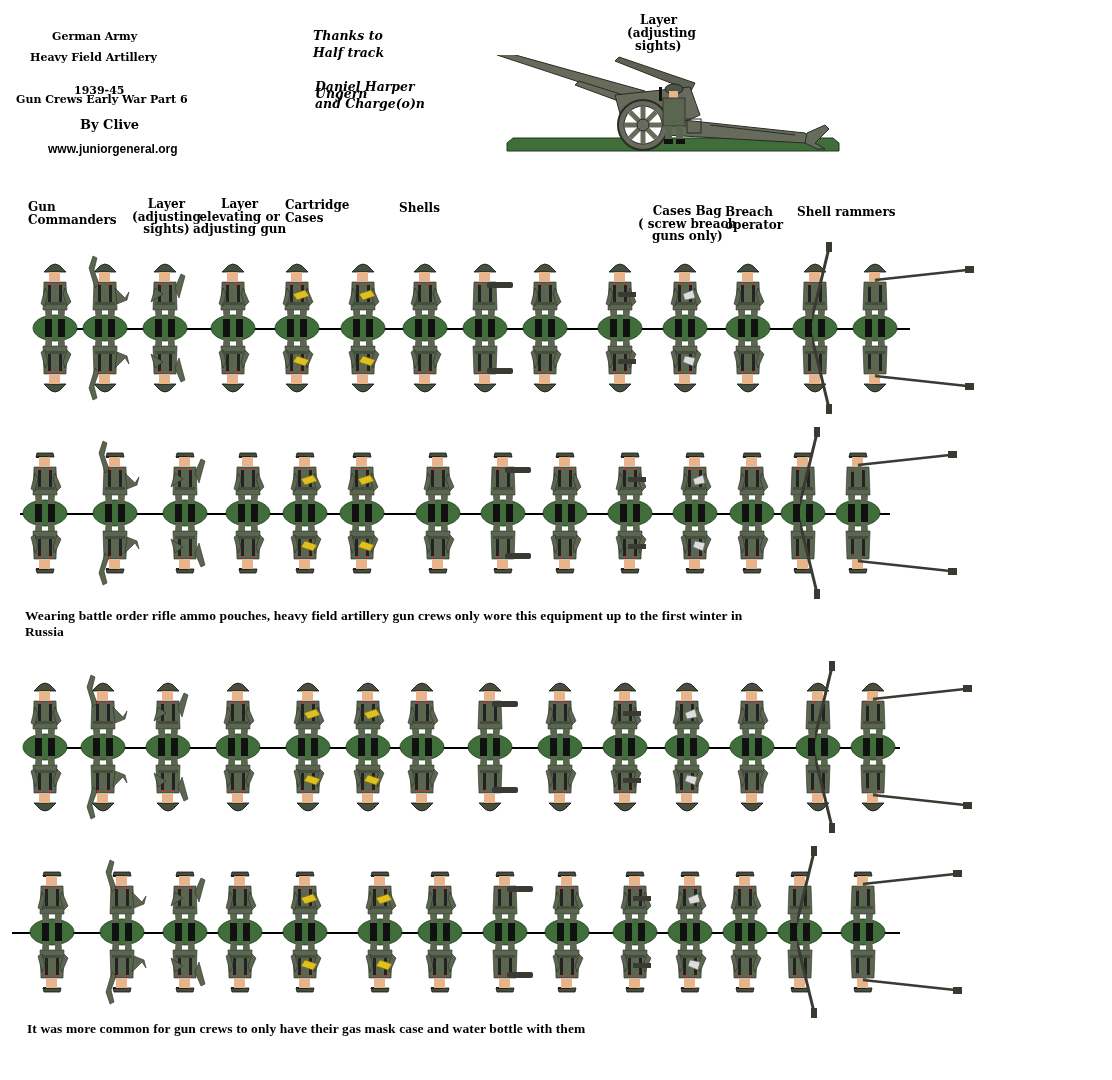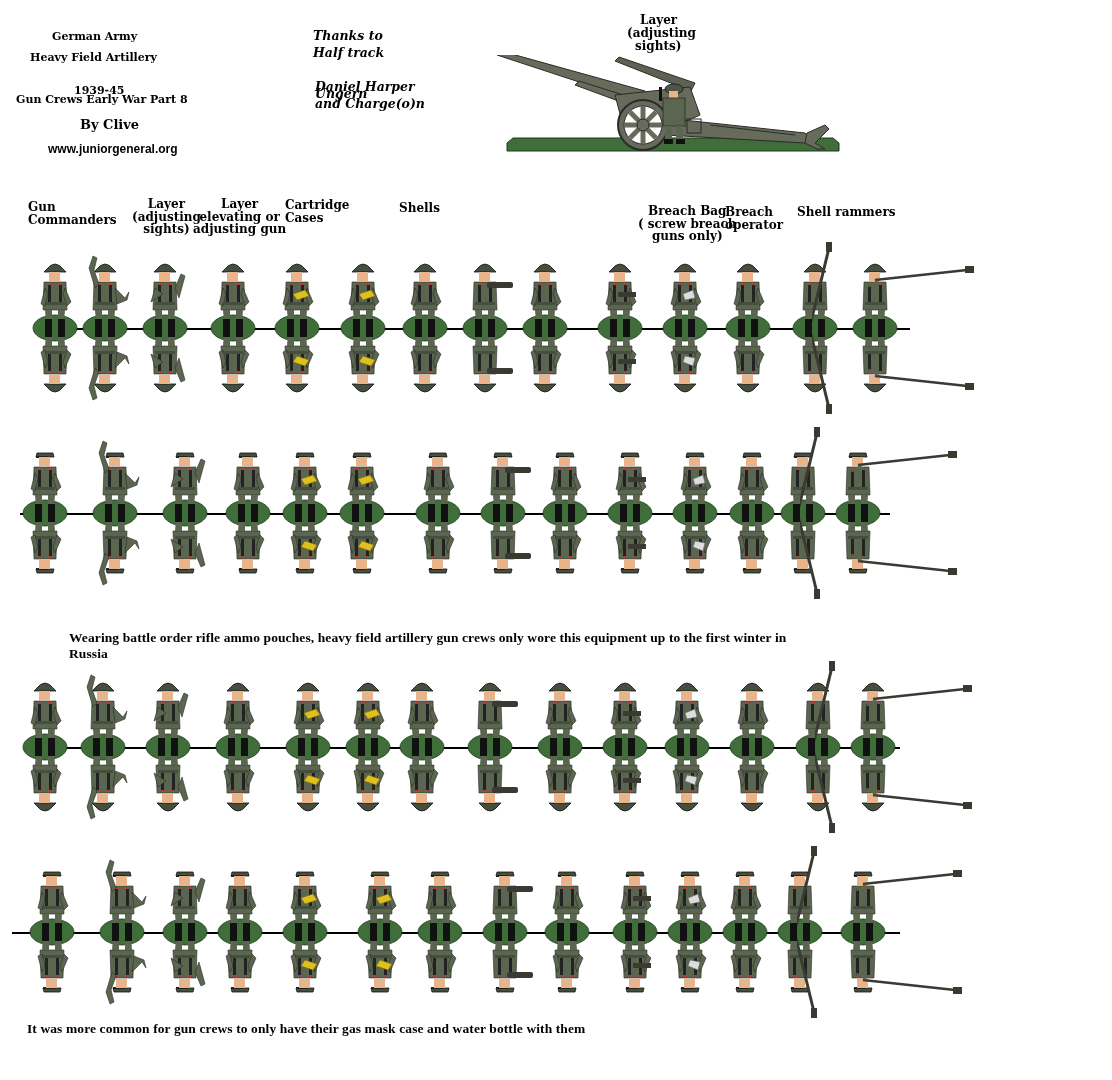--- a/index.html
+++ b/index.html
@@ -17,21 +17,21 @@
   .fig svg { display:block; }
   .gun { position:absolute; left:495px; top:55px; width:350px; height:100px; }
 </style>
 </head>
 <body>
 
 <div>
   <div class="title-line" style="left:52px; top:30px;">German Army</div>
   <div class="title-line" style="left:30px; top:51px;">Heavy Field Artillery</div>
   <div class="title-line" style="left:74px; top:84px;text-align:center;">1939-45</div>
-  <div class="title-line" style="left:16px; top:93px;">Gun Crews Early War Part 8</div>
+  <div class="title-line" style="left:16px; top:93px;">Gun Crews Early War Part 6</div>
   <div class="title-line" style="left:80px; top:117px; font-size:13px;">By Clive</div>
   <div class="url" style="left:48px; top:142px;">www.juniorgeneral.org</div>
 </div>
 
 <div>
   <div class="thanks" style="left:313px; top:27px;">Thanks to</div>
   <div class="thanks" style="left:313px; top:44px;">Half track</div>
   <div class="thanks" style="left:315px; top:61px;margin-top:24px;">Ungern</div>
   <div class="thanks" style="left:315px; top:78px;">Daniel Harper</div>
   <div class="thanks" style="left:315px; top:95px;">and Charge(o)n</div>
@@ -99,21 +99,21 @@
       <div>adjusting gun</div>
   </div>
   <div class="label" style="left:285px; top:199px;">
     <div>Cartridge</div>
       <div>Cases</div>
   </div>
   <div class="label" style="left:399px; top:202px;">
     <div>Shells</div>
   </div>
   <div class="label" style="left:638px; top:205px; text-align:center;">
-    <div>Breach Bag</div>
+    <div>Cases Bag</div>
       <div>( screw breach</div>
       <div>guns only)</div>
   </div>
   <div class="label" style="left:725px; top:206px;">
     <div>Breach</div>
       <div>operator</div>
   </div>
   <div class="label" style="left:797px; top:206px;">
     <div>Shell rammers</div>
   </div>
@@ -2287,14 +2287,14 @@
       <path d="M-10 -18 L-3 -18 L-3 -6 L-9 -6 Z" fill="#5a6650"></path>
       <path d="M3 -18 L10 -18 L9 -6 L3 -6 Z" fill="#5a6650"></path>
       <rect x="-10" y="-9" width="7" height="9" fill="#111111"></rect>
       <rect x="3" y="-9" width="7" height="9" fill="#111111"></rect>
           </g>
       </svg>
       </div>
     </div>
   </div>
 
-<div class="note" style="left:25px; top:630px; width:740px;margin-left:44px;">Wearing battle order rifle ammo pouches, heavy field artillery gun crews only wore this equipment up to the first winter in Russia</div>
+<div class="note" style="left:25px; top:608px; width:740px;">Wearing battle order rifle ammo pouches, heavy field artillery gun crews only wore this equipment up to the first winter in Russia</div>
 <div class="note" style="left:27px; top:1021px; width:700px;">It was more common for gun crews to only have their gas mask case and water bottle with them</div>
 
 </body></html>

